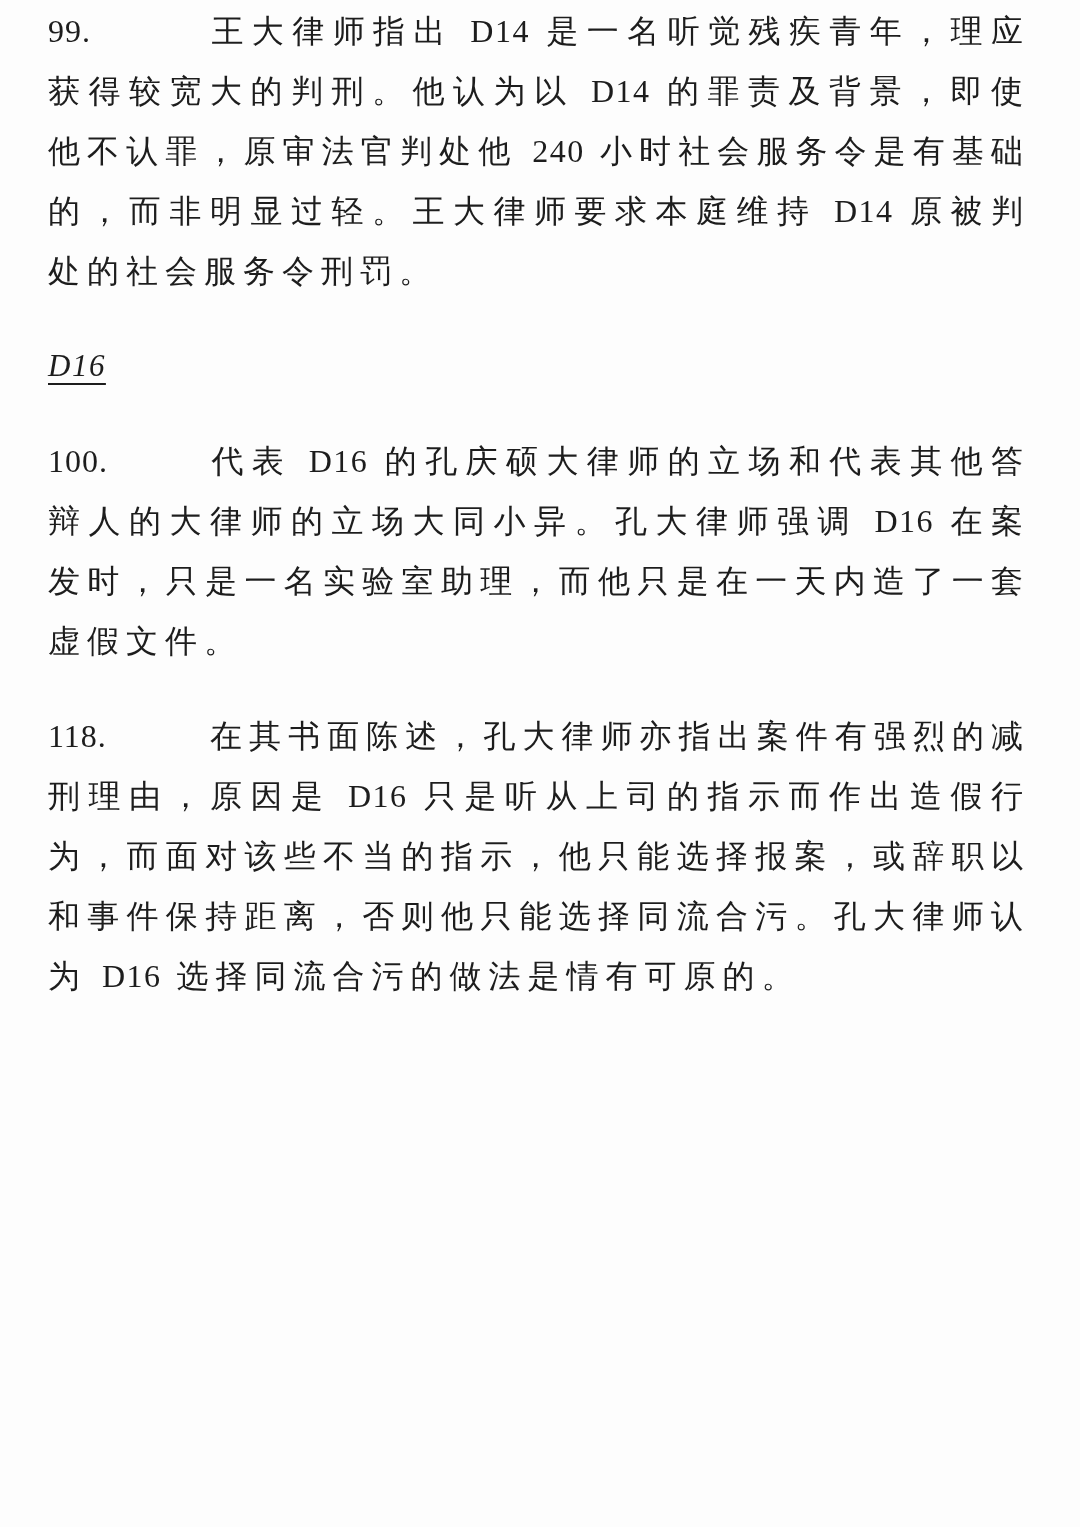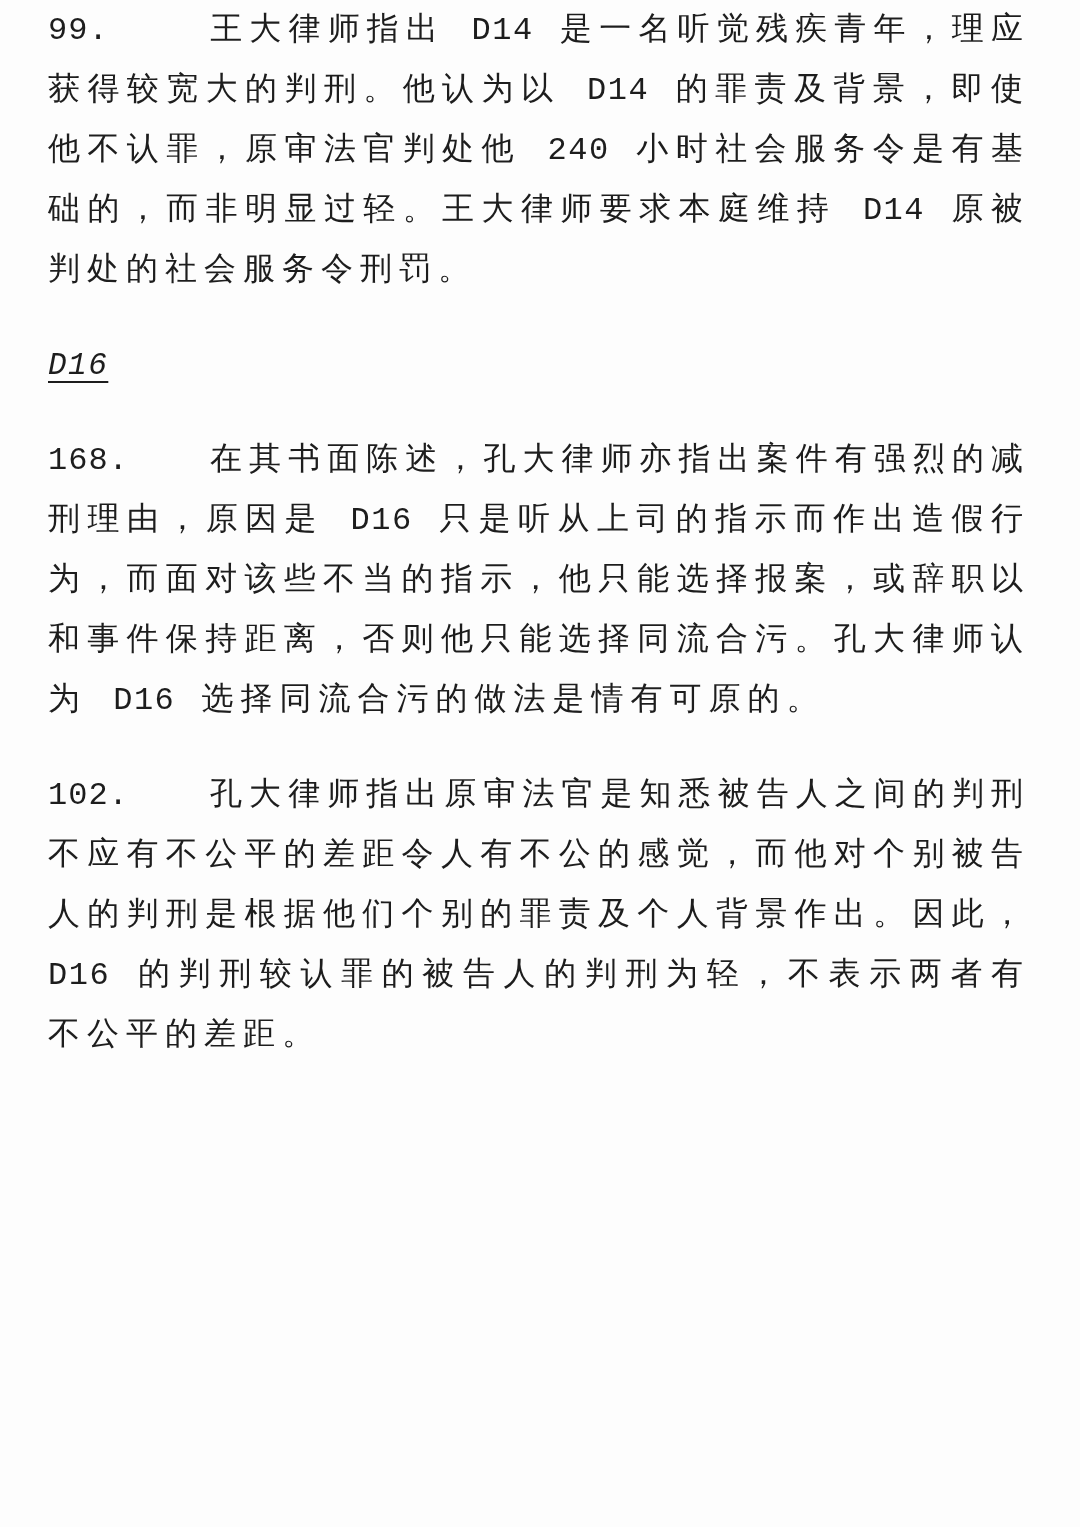--- a/index.html
+++ b/index.html
@@ -12,21 +12,20 @@
     height: 1527px;
     overflow: hidden;
     font-family: "Liberation Serif", "DejaVu Serif", serif;
     color: #1d1d1d;
   }
   .page {
     box-sizing: border-box;
     width: 1080px;
     height: 1527px;
     padding: 1px 50px 0 48px;
-    font-family: Liberation Mono, monospace;
   }
   .block {
     margin: 0 0 35px 0;
   }
   .para {
     font-size: 32px;
     line-height: 60px;
     letter-spacing: 7px;
     text-align: justify;
     text-justify: inter-ideograph;
@@ -56,19 +55,19 @@
 </style>
 </head>
 <body>
 
 <div class="page">
 
   <p class="para block"><span class="para-number">99.</span><span>王大律师指出 <span class="latin">D14</span> 是一名听觉残疾青年，理应获得较宽大的判刑。他认为以 <span class="latin">D14</span> 的罪责及背景，即使他不认罪，原审法官判处他 <span class="latin">240</span> 小时社会服务令是有基础的，而非明显过轻。王大律师要求本庭维持 <span class="latin">D14</span> 原被判处的社会服务令刑罚。</span></p>
 
   <h2 class="heading block"><span class="heading-text">D16</span></h2>
 
+  <p class="para block"><span class="para-number">100.</span><span>代表 <span class="latin">D16</span> 的孔庆硕大律师的立场和代表其他答辩人的大律师的立场大同小异。孔大律师强调 <span class="latin">D16</span> 在案发时，只是一名实验室助理，而他只是在一天内造了一套虚假文件。</span></p>
 
-  <p class="para block"><span class="para-number">168.</span><span>在其书面陈述，孔大律师亦指出案件有强烈的减刑理由，原因是 <span class="latin">D16</span> 只是听从上司的指示而作出造假行为，而面对该些不当的指示，他只能选择报案，或辞职以和事件保持距离，否则他只能选择同流合污。孔大律师认为 <span class="latin">D16</span> 选择同流合污的做法是情有可原的。</span></p>
+  <p class="para block"><span class="para-number">118.</span><span>在其书面陈述，孔大律师亦指出案件有强烈的减刑理由，原因是 <span class="latin">D16</span> 只是听从上司的指示而作出造假行为，而面对该些不当的指示，他只能选择报案，或辞职以和事件保持距离，否则他只能选择同流合污。孔大律师认为 <span class="latin">D16</span> 选择同流合污的做法是情有可原的。</span></p>
 
-  <p class="para block"><span class="para-number">102.</span><span>孔大律师指出原审法官是知悉被告人之间的判刑不应有不公平的差距令人有不公的感觉，而他对个别被告人的判刑是根据他们个别的罪责及个人背景作出。因此，<span class="latin">D16</span> 的判刑较认罪的被告人的判刑为轻，不表示两者有不公平的差距。</span></p>
 
 
 </div>
 
 </body></html>

